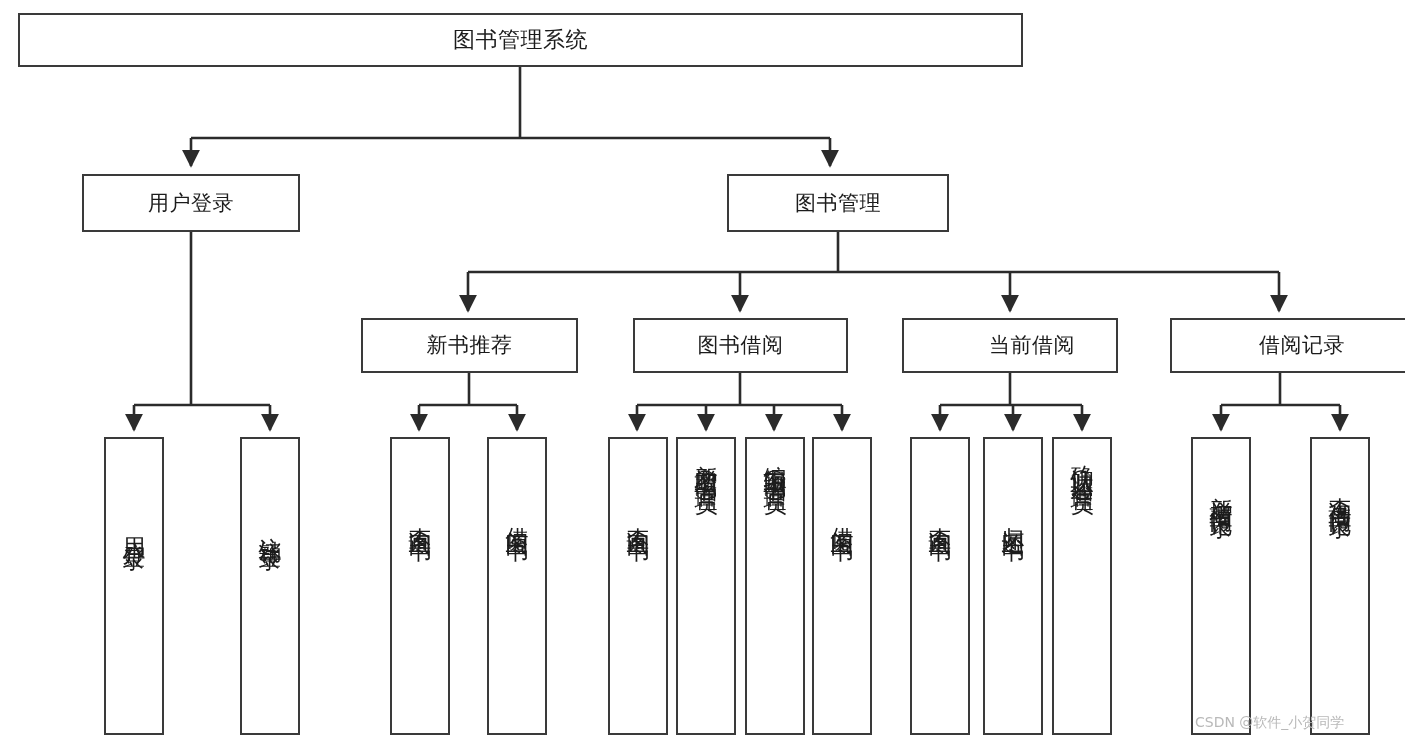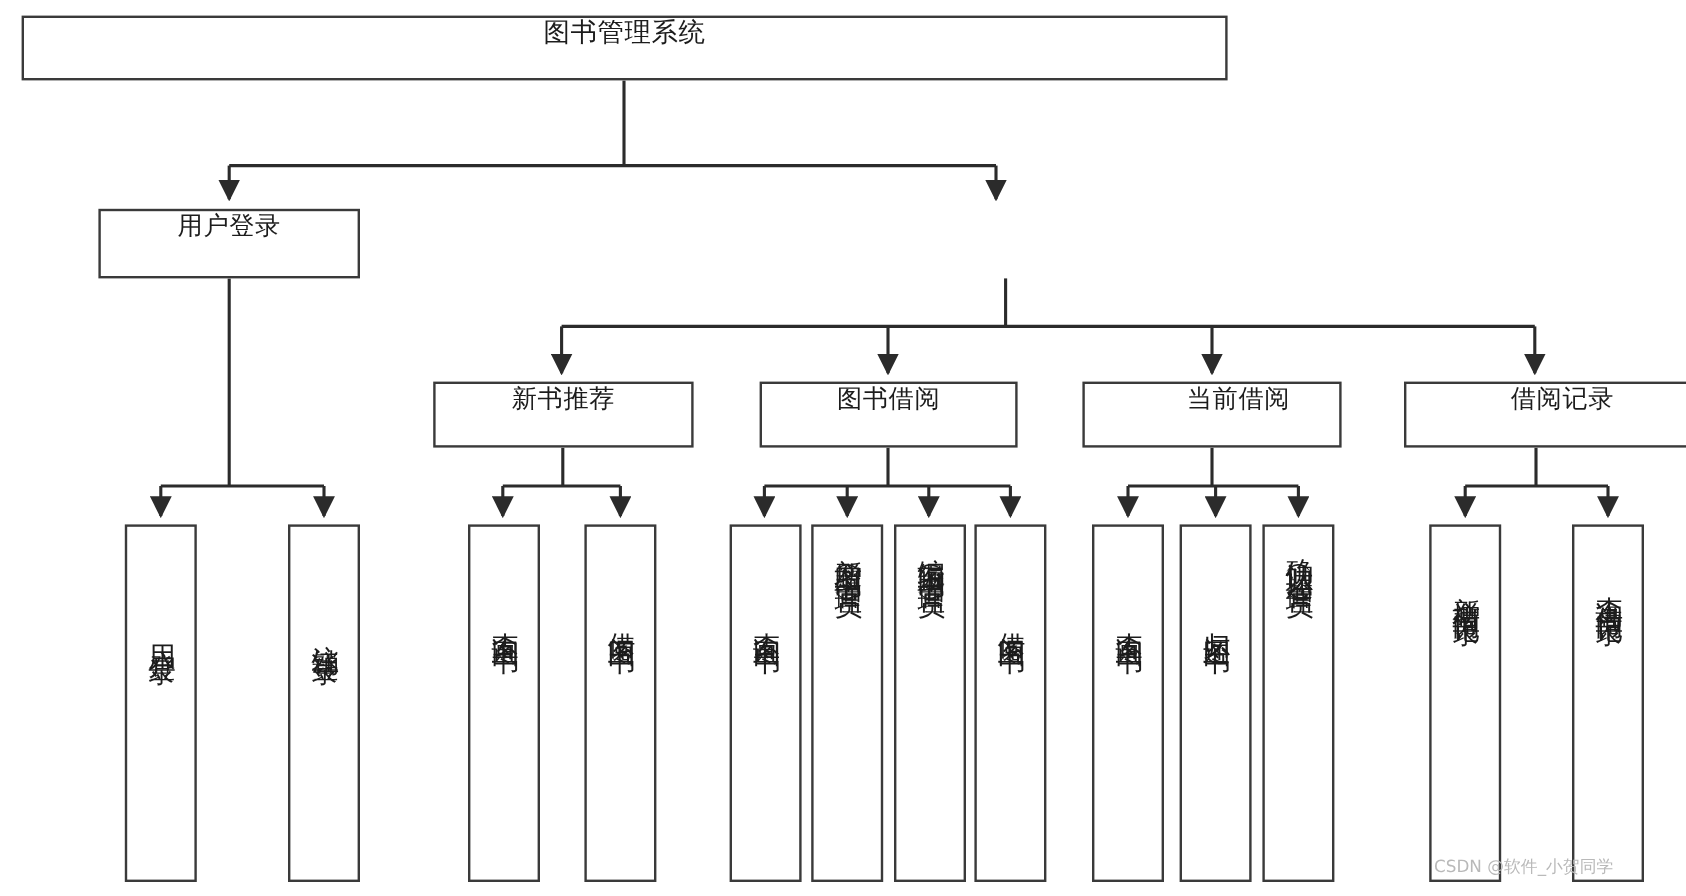--- a/index.html
+++ b/index.html
@@ -25,20 +25,21 @@
     width: 1405px;
     height: 747px;
     pointer-events: none;
   }
   .node {
     position: absolute;
     box-sizing: border-box;
     background: #ffffff;
     border: 2px solid #3a3a3a;
     display: flex;
+    align-items: center;
     justify-content: center;
     color: #1c1c1c;
   }
   .node .label {
     display: block;
     line-height: 1.18;
     letter-spacing: 0.5px;
     white-space: pre;
   }
   
@@ -126,20 +127,23 @@
     </g>
   </svg>
 
   <div class="node horiz root" style="left:18px; top:13px; width:1005px; height:54px;">
     <span class="label">图书管理系统</span>
   </div>
 
   <div class="node horiz" style="left:82px; top:174px; width:218px; height:58px;">
     <span class="label">用户登录</span>
   </div>
+  <div class="node horiz" style="left:727px; top:174px; width:222px; height:58px;">
+    <span class="label">图书管理</span>
+  </div>
 
   <div class="node horiz" style="left:361px; top:318px; width:217px; height:55px;">
     <span class="label">新书推荐</span>
   </div>
   <div class="node horiz" style="left:633px; top:318px; width:215px; height:55px;">
     <span class="label">图书借阅</span>
   </div>
   <div class="node horiz" style="left:902px; top:318px; width:216px; height:55px;padding-left:44px;">
     <span class="label">当前借阅</span>
   </div>

